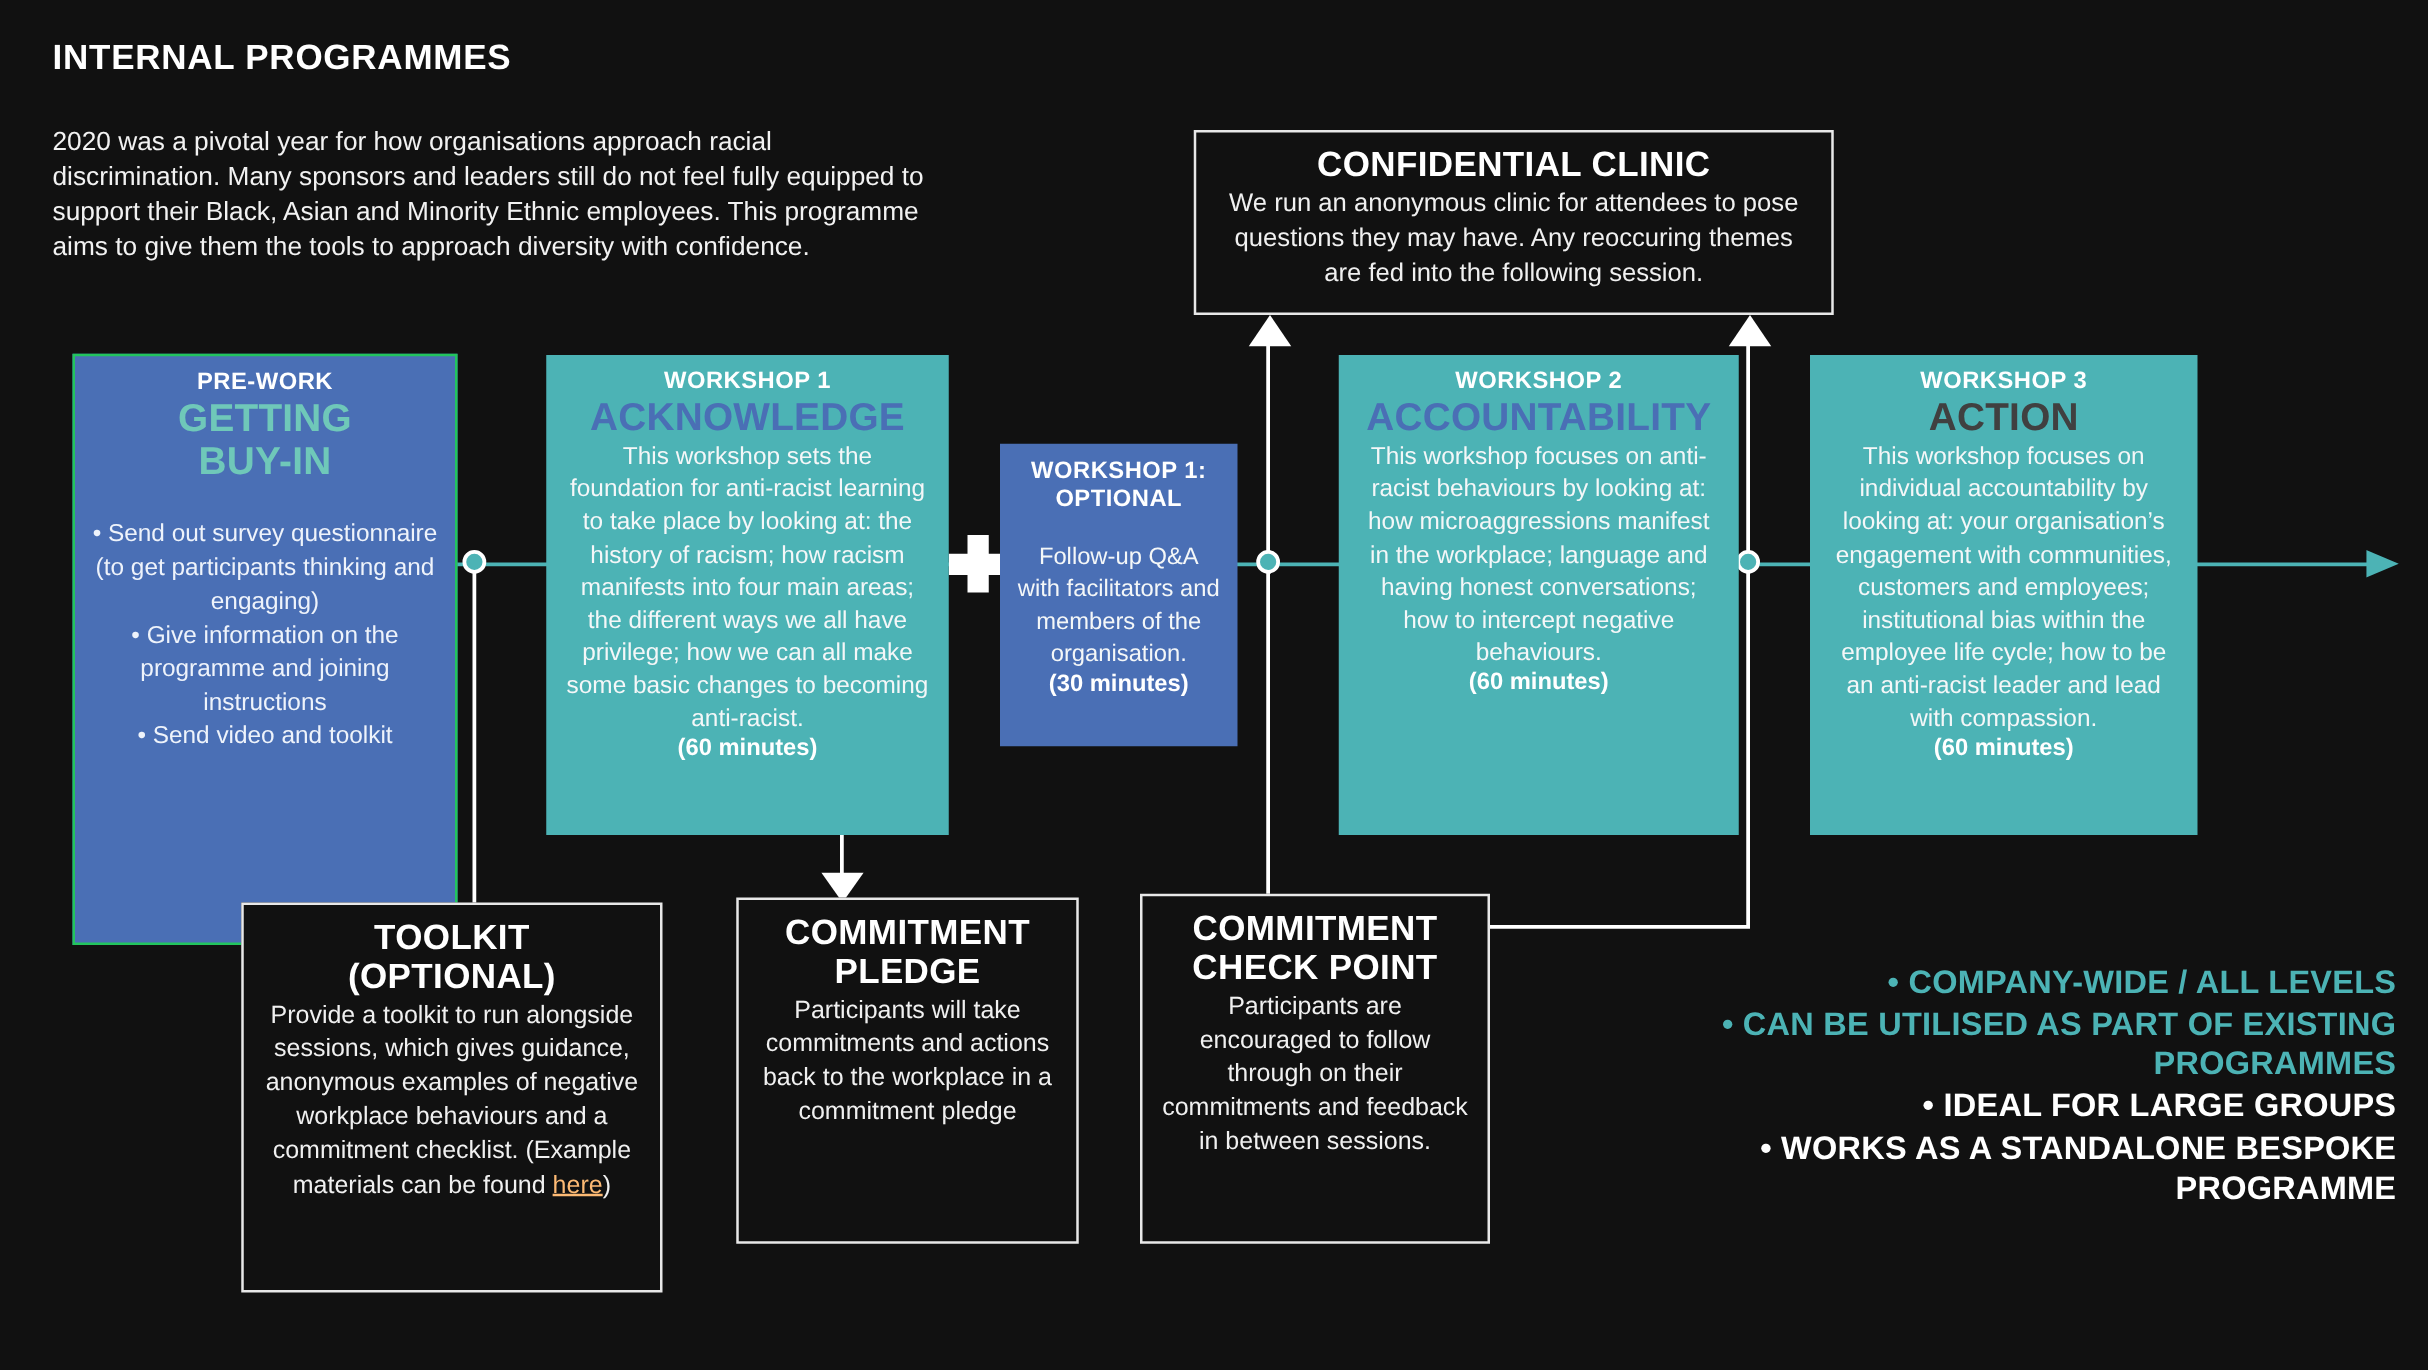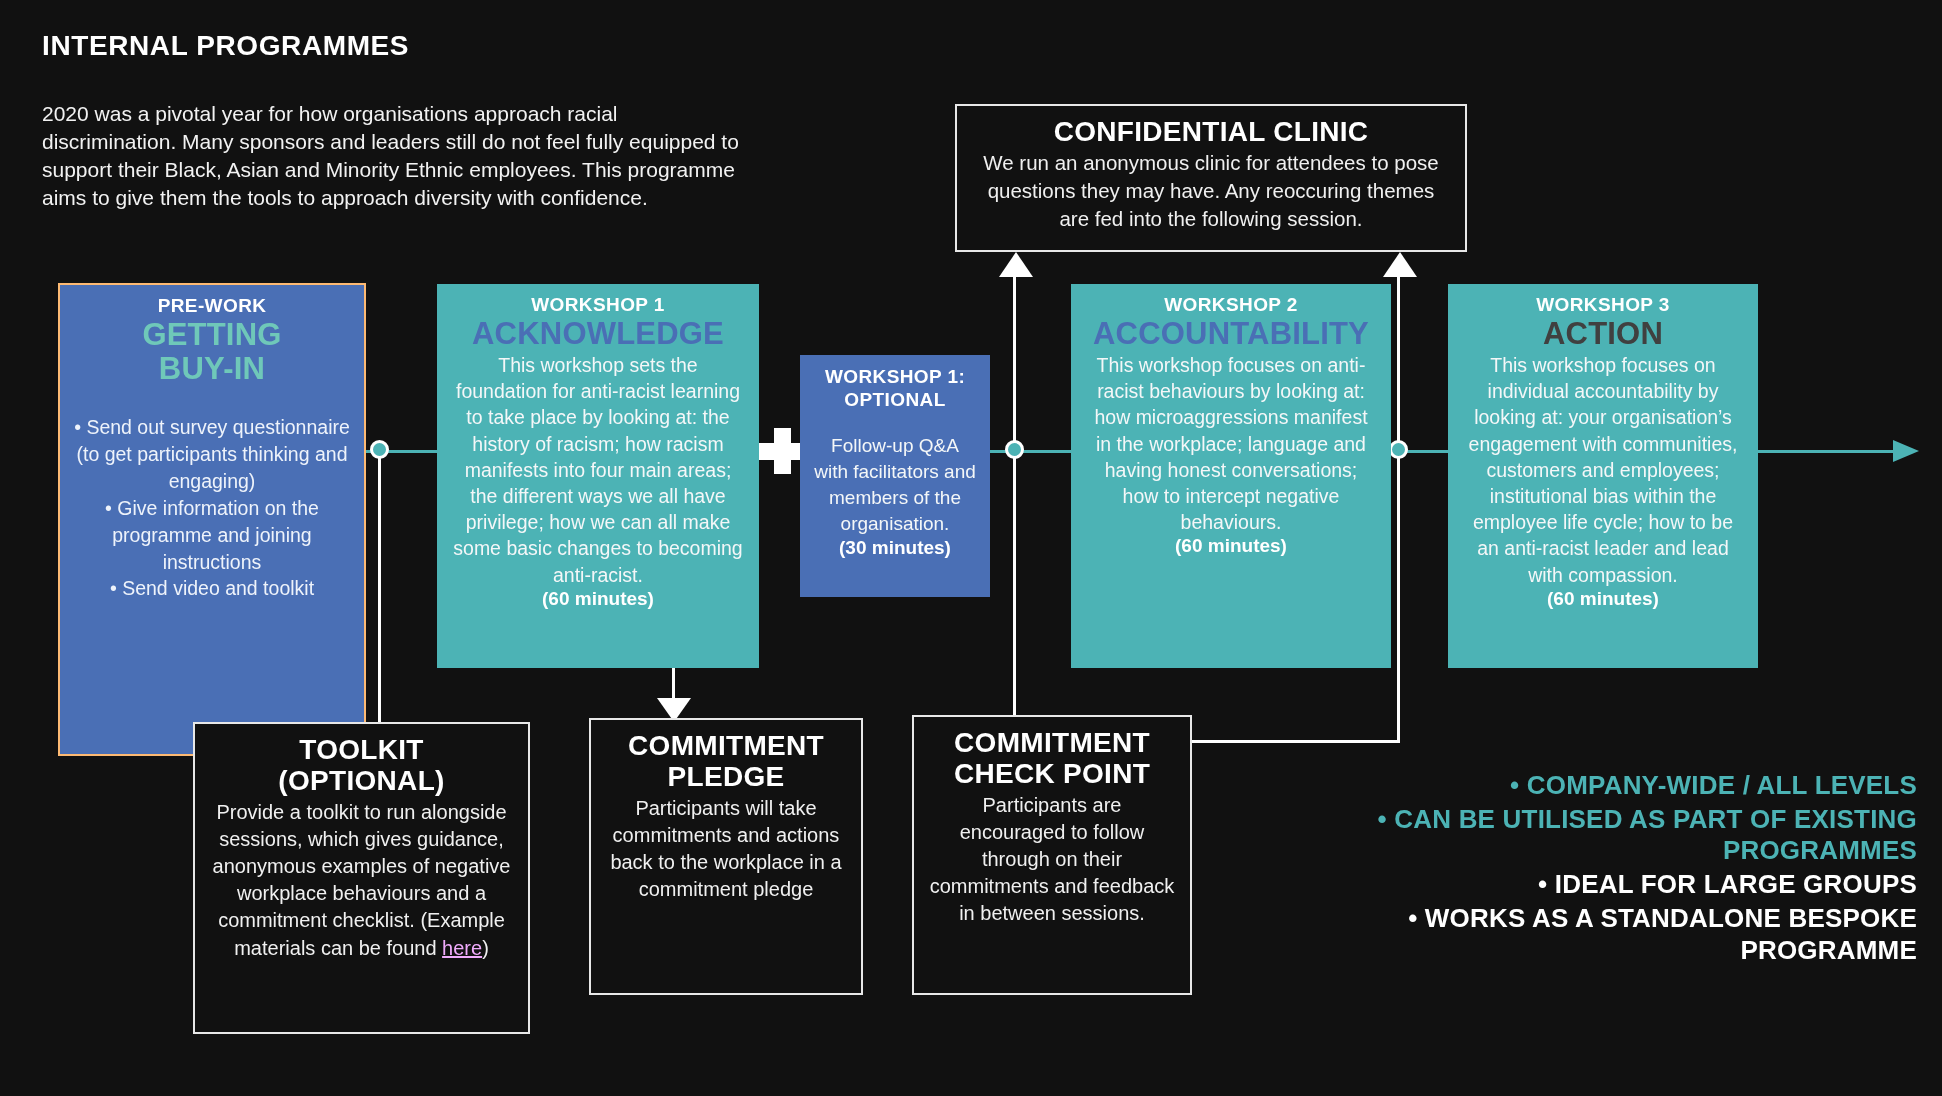--- a/index.html
+++ b/index.html
@@ -12,21 +12,21 @@
   #page-title{left:42px;top:30px;font-size:28px;font-weight:bold;letter-spacing:.6px;}
   #intro{left:42px;top:100px;width:700px;font-size:21px;line-height:1.33;color:#f2f2f2;}
 
   
   .card{padding:10px 14px 8px;text-align:center;}
   .card .kicker{font-size:19px;font-weight:bold;letter-spacing:.4px;line-height:1.2;color:#ffffff;}
   .card .headline{font-size:31px;font-weight:bold;line-height:1.1;letter-spacing:.2px;}
   .card .body{font-size:19.5px;line-height:1.345;color:#f4f7f8;margin-top:1px;}
   .card .dur{font-size:19px;font-weight:bold;color:#ffffff;}
 
-  #card-prework{left:58px;top:283px;width:308px;height:473px;background:#4a6fb5;border:2px solid #fdba74;}
+  #card-prework{left:58px;top:283px;width:308px;height:473px;background:#4a6fb5;border:2px solid #22c55e;}
   #card-prework .headline{color:#6fc8b9;}
   #card-prework .bullets{font-size:19.5px;line-height:1.38;color:#eef3fb;margin-top:28px;}
 
   #card-ws1{left:437px;top:284px;width:322px;height:384px;background:#4cb3b5;}
   #card-ws1 .headline{color:#4a6fb5;}
 
   #card-ws1opt{left:800px;top:355px;width:190px;height:242px;background:#4a6fb5;}
   #card-ws1opt .kicker{line-height:1.22;}
   #card-ws1opt .body{margin-top:22px;font-size:19px;line-height:1.36;}
 
@@ -39,21 +39,21 @@
   
   .obox{border:2px solid #e8e8e8;background:#111111;text-align:center;padding:10px 14px;}
   .obox .t{font-size:28px;font-weight:bold;line-height:1.12;letter-spacing:.3px;}
   .obox .b{font-size:20px;line-height:1.36;color:#f0f0f0;margin-top:2px;}
 
   #box-clinic{left:955px;top:104px;width:512px;height:148px;}
   #box-clinic .b{font-size:20.5px;}
 
   #box-toolkit{left:193px;top:722px;width:337px;height:312px;}
   #box-toolkit .b{font-size:20px;}
-  #box-toolkit .lnk{color:#f0abfc;text-decoration:underline;cursor:pointer;}
+  #box-toolkit .lnk{color:#fdba74;text-decoration:underline;cursor:pointer;}
 
   #box-pledge{left:589px;top:718px;width:274px;height:277px;}
   #box-pledge .b{font-size:20px;}
 
   #box-checkpoint{left:912px;top:715px;width:280px;height:280px;}
   #box-checkpoint .b{font-size:20px;}
 
   
   #benefits{right:25px;top:770px;width:620px;text-align:right;
             font-size:26px;font-weight:bold;line-height:1.22;letter-spacing:.2px;}

